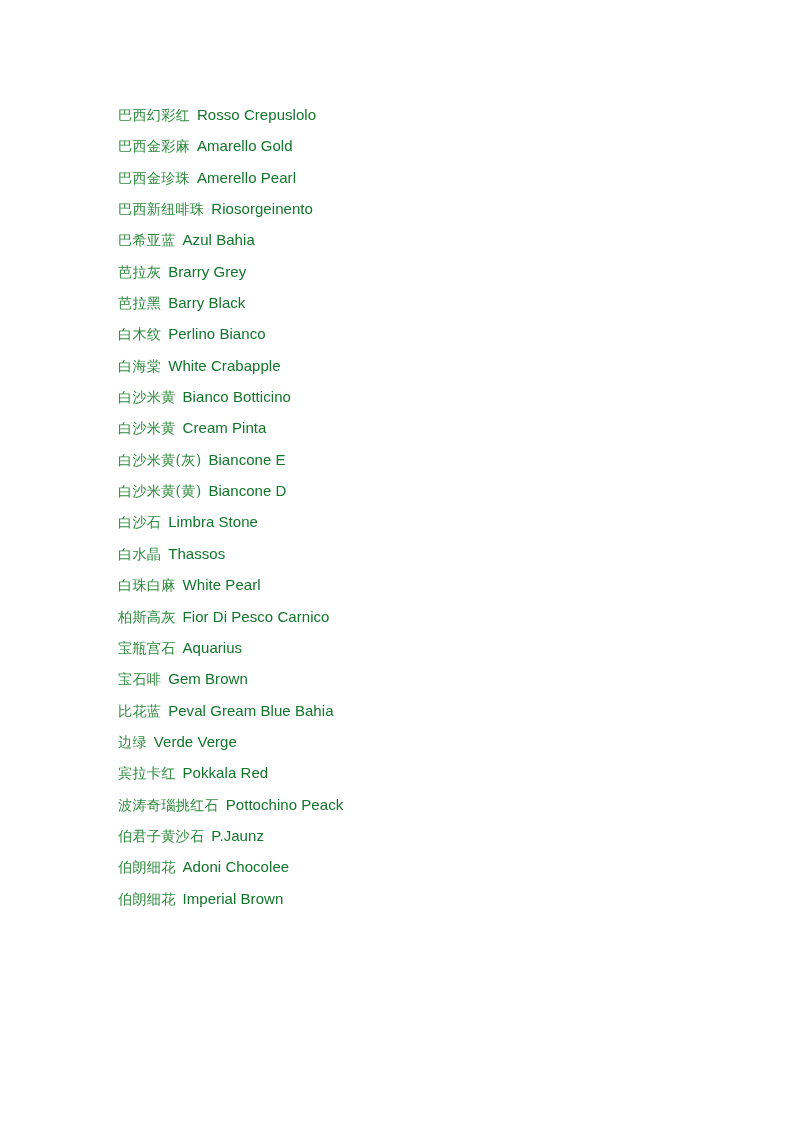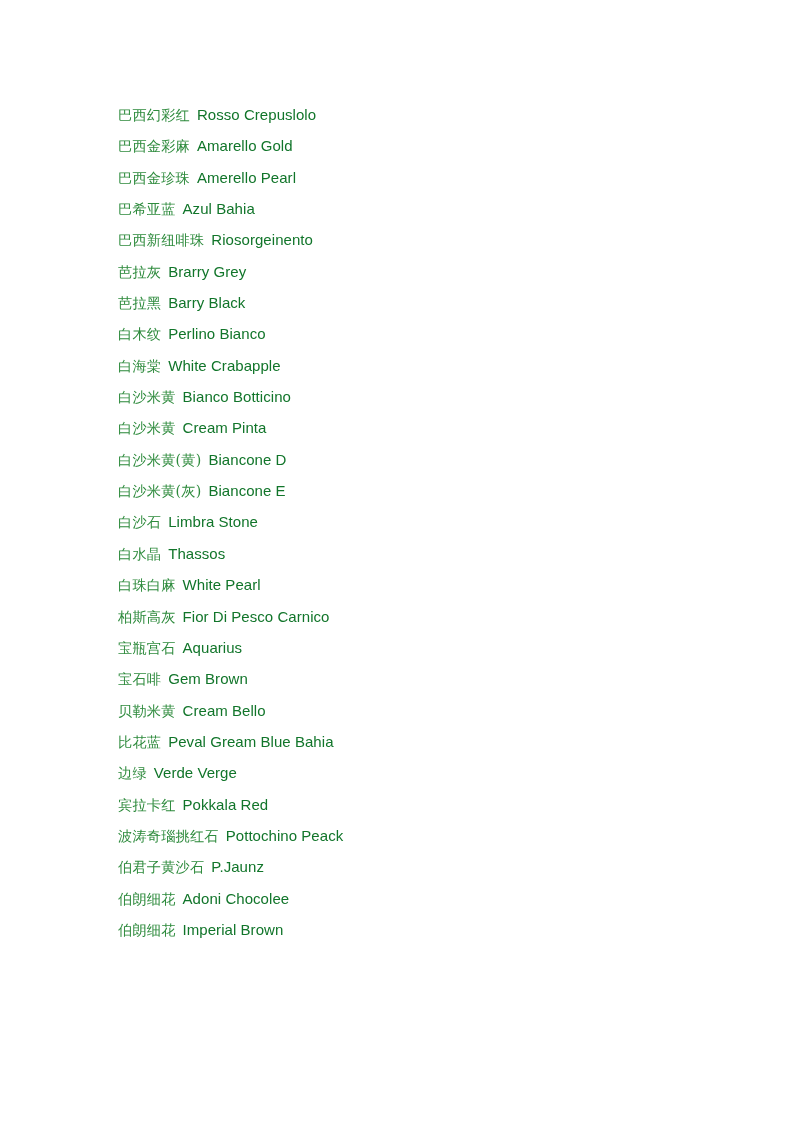--- a/index.html
+++ b/index.html
@@ -66,37 +66,36 @@
   }
 </style>
 </head>
 <body>
 
 <div id="page">
   <ul id="stone-list">
       <li class="stone-row"><span class="cn-name">巴西幻彩红</span><span class="gap">&nbsp;</span><span class="en-name">Rosso Crepuslolo</span></li>
       <li class="stone-row"><span class="cn-name">巴西金彩麻</span><span class="gap">&nbsp;</span><span class="en-name">Amarello Gold</span></li>
       <li class="stone-row"><span class="cn-name">巴西金珍珠</span><span class="gap">&nbsp;</span><span class="en-name">Amerello Pearl</span></li>
+      <li class="stone-row"><span class="cn-name">巴西新纽啡珠</span><span class="gap">&nbsp;</span><span class="en-name">Riosorgeinento</span></li>
       <li class="stone-row"><span class="cn-name">巴希亚蓝</span><span class="gap">&nbsp;</span><span class="en-name">Azul Bahia</span></li>
-      <li class="stone-row"><span class="cn-name">巴西新纽啡珠</span><span class="gap">&nbsp;</span><span class="en-name">Riosorgeinento</span></li>
       <li class="stone-row"><span class="cn-name">芭拉灰</span><span class="gap">&nbsp;</span><span class="en-name">Brarry Grey</span></li>
       <li class="stone-row"><span class="cn-name">芭拉黑</span><span class="gap">&nbsp;</span><span class="en-name">Barry Black</span></li>
       <li class="stone-row"><span class="cn-name">白木纹</span><span class="gap">&nbsp;</span><span class="en-name">Perlino Bianco</span></li>
       <li class="stone-row"><span class="cn-name">白海棠</span><span class="gap">&nbsp;</span><span class="en-name">White Crabapple</span></li>
       <li class="stone-row"><span class="cn-name">白沙米黄</span><span class="gap">&nbsp;</span><span class="en-name">Bianco Botticino</span></li>
       <li class="stone-row"><span class="cn-name">白沙米黄</span><span class="gap">&nbsp;</span><span class="en-name">Cream Pinta</span></li>
+      <li class="stone-row"><span class="cn-name">白沙米黄(灰)</span><span class="gap">&nbsp;</span><span class="en-name">Biancone E</span></li>
       <li class="stone-row"><span class="cn-name">白沙米黄(黄)</span><span class="gap">&nbsp;</span><span class="en-name">Biancone D</span></li>
-      <li class="stone-row"><span class="cn-name">白沙米黄(灰)</span><span class="gap">&nbsp;</span><span class="en-name">Biancone E</span></li>
       <li class="stone-row"><span class="cn-name">白沙石</span><span class="gap">&nbsp;</span><span class="en-name">Limbra Stone</span></li>
       <li class="stone-row"><span class="cn-name">白水晶</span><span class="gap">&nbsp;</span><span class="en-name">Thassos</span></li>
       <li class="stone-row"><span class="cn-name">白珠白麻</span><span class="gap">&nbsp;</span><span class="en-name">White Pearl</span></li>
       <li class="stone-row"><span class="cn-name">柏斯高灰</span><span class="gap">&nbsp;</span><span class="en-name">Fior Di Pesco Carnico</span></li>
       <li class="stone-row"><span class="cn-name">宝瓶宫石</span><span class="gap">&nbsp;</span><span class="en-name">Aquarius</span></li>
       <li class="stone-row"><span class="cn-name">宝石啡</span><span class="gap">&nbsp;</span><span class="en-name">Gem Brown</span></li>
-      <li class="stone-row"><span class="cn-name">贝勒米黄</span><span class="gap">&nbsp;</span><span class="en-name">Cream Bello</span></li>
       <li class="stone-row"><span class="cn-name">比花蓝</span><span class="gap">&nbsp;</span><span class="en-name">Peval Gream Blue Bahia</span></li>
       <li class="stone-row"><span class="cn-name">边绿</span><span class="gap">&nbsp;</span><span class="en-name">Verde Verge</span></li>
       <li class="stone-row"><span class="cn-name">宾拉卡红</span><span class="gap">&nbsp;</span><span class="en-name">Pokkala Red</span></li>
       <li class="stone-row"><span class="cn-name">波涛奇瑙挑红石</span><span class="gap">&nbsp;</span><span class="en-name">Pottochino Peack</span></li>
       <li class="stone-row"><span class="cn-name">伯君子黄沙石</span><span class="gap">&nbsp;</span><span class="en-name">P.Jaunz</span></li>
       <li class="stone-row"><span class="cn-name">伯朗细花</span><span class="gap">&nbsp;</span><span class="en-name">Adoni Chocolee</span></li>
       <li class="stone-row"><span class="cn-name">伯朗细花</span><span class="gap">&nbsp;</span><span class="en-name">Imperial Brown</span></li>
     </ul>
 </div>
 

